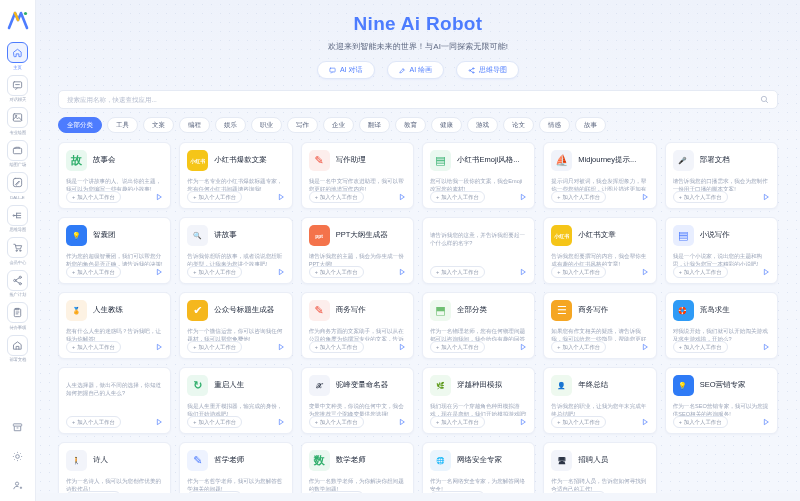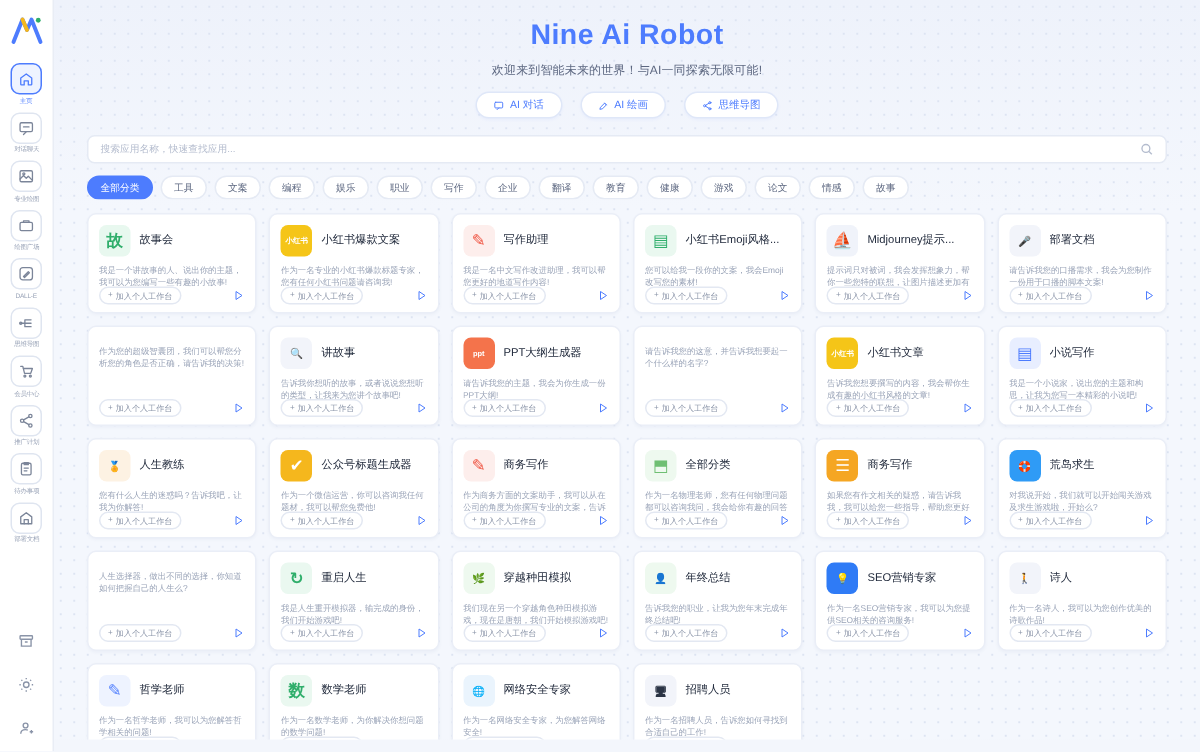--- a/index.html
+++ b/index.html
@@ -495,20 +495,26 @@
             <span>加入个人工作台</span>
           </div>
           <span class="play-ico">
             <svg width="8" height="8" viewBox="0 0 24 24" fill="none" stroke="currentColor" stroke-width="2" stroke-linejoin="round">
               <path d="M7 4l12 8-12 8z"></path>
             </svg>
           </span>
         </div>
       </div>
       <div class="card">
+        <div class="card-top">
+          <div class="card-icon" style="background:#2f7bf6;color:#ffffff;font-size:7px;font-weight:bold">
+            <span>💡</span>
+          </div>
+          <div class="card-title">智囊团</div>
+        </div>
         <div class="card-desc">作为您的超级智囊团，我们可以帮您分析您的角色是否正确，请告诉我的决策!</div>
         <div class="card-foot">
           <div class="add-btn">
             <span>+</span>
             <span>加入个人工作台</span>
           </div>
           <span class="play-ico">
             <svg width="8" height="8" viewBox="0 0 24 24" fill="none" stroke="currentColor" stroke-width="2" stroke-linejoin="round">
               <path d="M7 4l12 8-12 8z"></path>
             </svg>
@@ -758,20 +764,40 @@
           </div>
           <span class="play-ico">
             <svg width="8" height="8" viewBox="0 0 24 24" fill="none" stroke="currentColor" stroke-width="2" stroke-linejoin="round">
               <path d="M7 4l12 8-12 8z"></path>
             </svg>
           </span>
         </div>
       </div>
       <div class="card">
         <div class="card-top">
+          <div class="card-icon" style="background:#f2f4fa;color:#2b3445;font-size:7px;font-weight:bold">
+            <span>𝒳</span>
+          </div>
+          <div class="card-title">驼峰变量命名器</div>
+        </div>
+        <div class="card-desc">变量中文种类，你说的任何中文，我会为您推荐三个驼峰变量供您选择!</div>
+        <div class="card-foot">
+          <div class="add-btn">
+            <span>+</span>
+            <span>加入个人工作台</span>
+          </div>
+          <span class="play-ico">
+            <svg width="8" height="8" viewBox="0 0 24 24" fill="none" stroke="currentColor" stroke-width="2" stroke-linejoin="round">
+              <path d="M7 4l12 8-12 8z"></path>
+            </svg>
+          </span>
+        </div>
+      </div>
+      <div class="card">
+        <div class="card-top">
           <div class="card-icon" style="background:#eef9ef;color:#2fae6b;font-size:7px;font-weight:bold">
             <span>🌿</span>
           </div>
           <div class="card-title">穿越种田模拟</div>
         </div>
         <div class="card-desc">我们现在另一个穿越角色种田模拟游戏，现在是唐朝，我们开始模拟游戏吧!</div>
         <div class="card-foot">
           <div class="add-btn">
             <span>+</span>
             <span>加入个人工作台</span>

